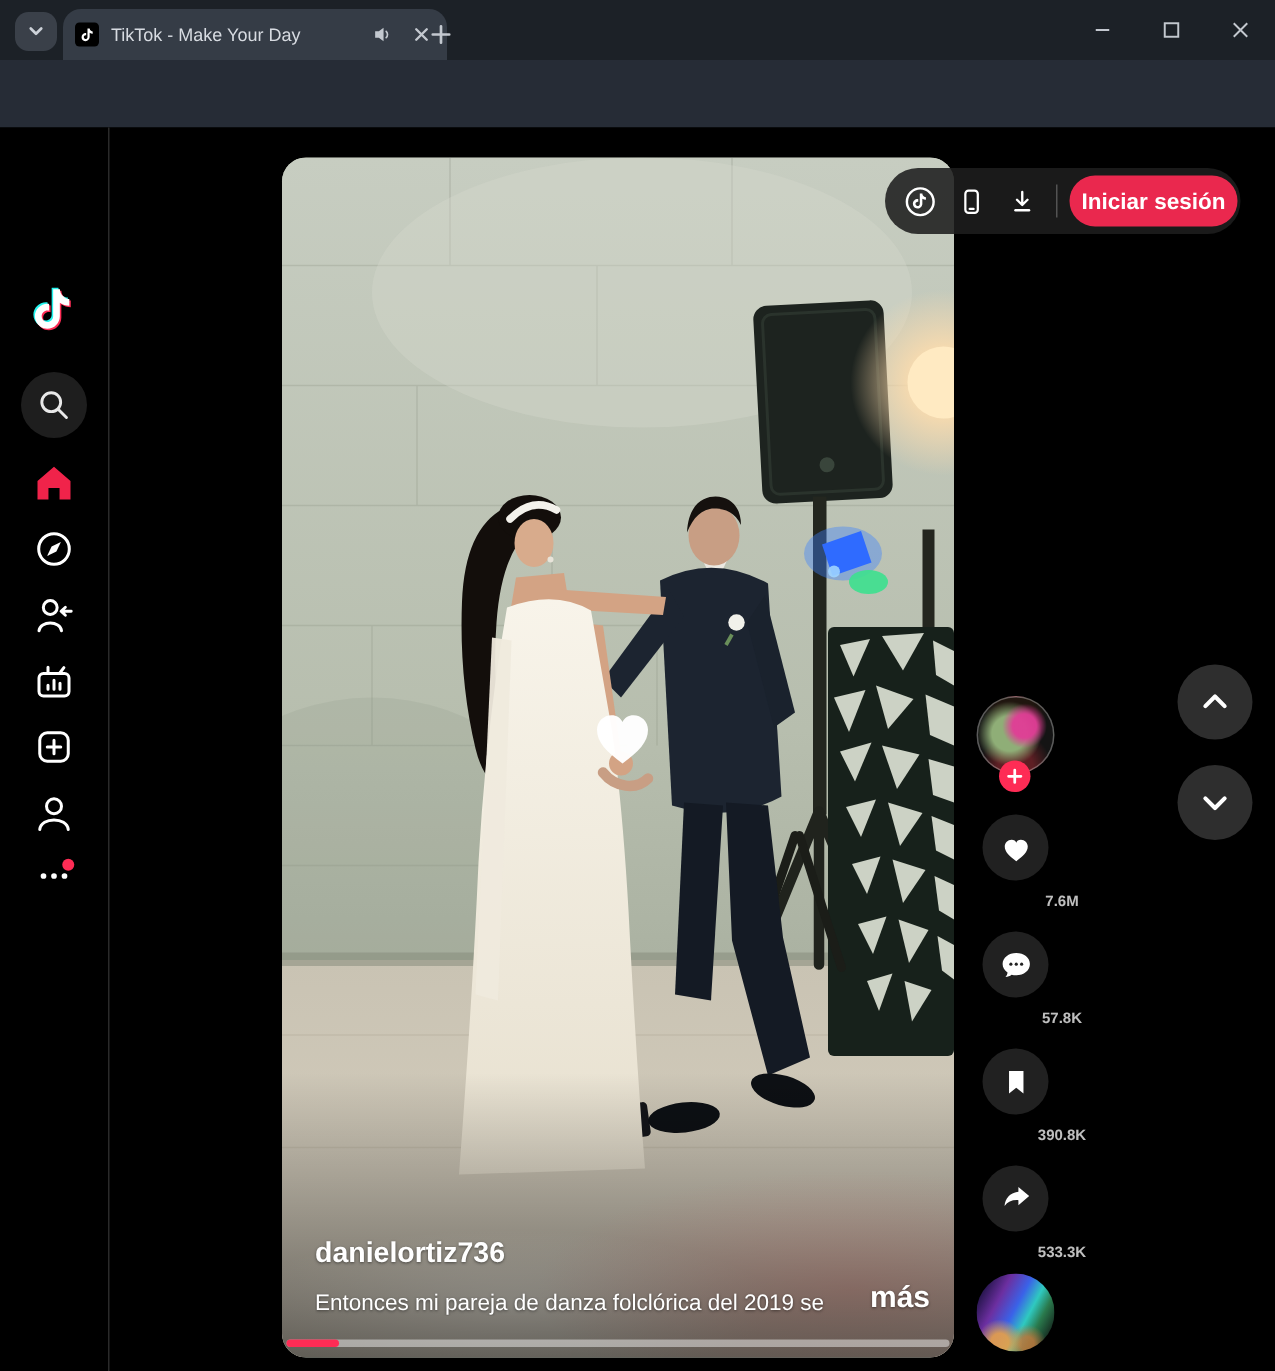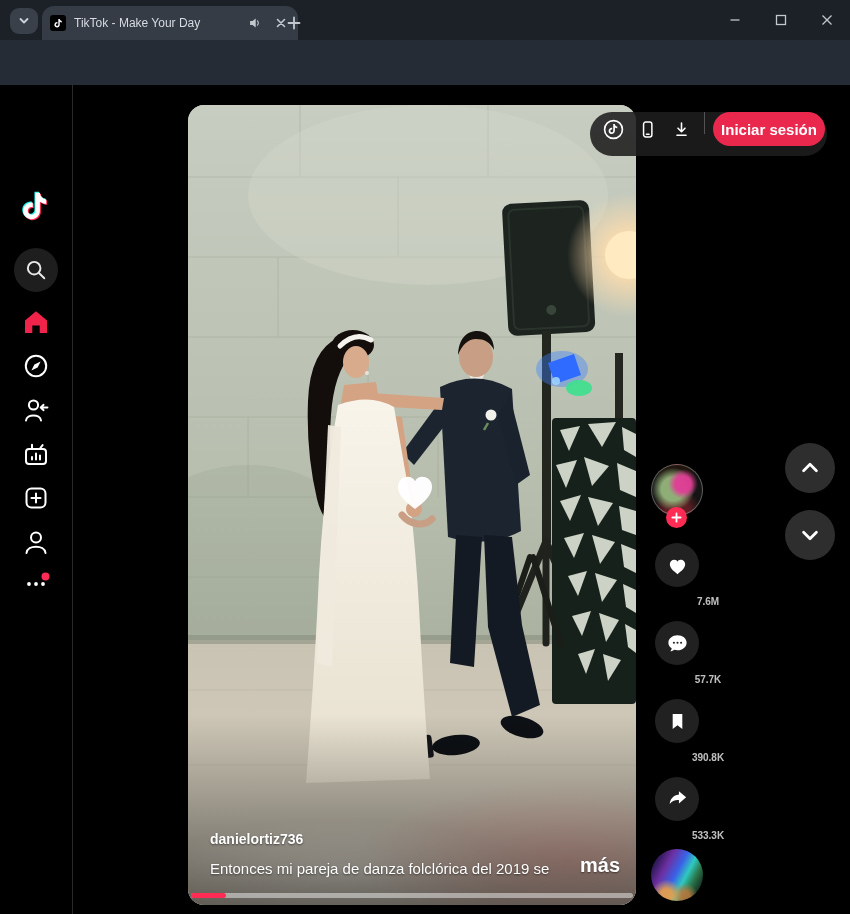--- a/index.html
+++ b/index.html
@@ -48,33 +48,33 @@
   .side-item { width:44px; height:44px; display:flex; align-items:center;
     justify-content:center; position:absolute; left:14px; }
   .search-bg { background:#1e1e1e; border-radius:50%; }
 
   
   .video { left:188px; top:105px; width:448px; height:800px; border-radius:16px;
     overflow:hidden; background:#b9c0b2; }
   .video svg { display:block; }
   .vid-fade { left:0; bottom:0; width:100%; height:190px;
     background:linear-gradient(180deg, rgba(0,0,0,0) 0%, rgba(0,0,0,.55) 100%); }
-  .vid-user { left:22px; bottom:58px; color:#fff; font-size:14px; font-weight:700;
+  .vid-user { left:22px; bottom:58px; color:#fff; font-size:19px; font-weight:700;
     text-shadow:0 1px 2px rgba(0,0,0,.5); }
   .vid-caption { left:22px; bottom:28px; width:360px; color:#fff; font-size:15px;
     white-space:nowrap; overflow:hidden; text-shadow:0 1px 2px rgba(0,0,0,.5);margin-top:40px; }
   .vid-more { right:16px; bottom:28px; color:#fff; font-size:20px; font-weight:700;
     text-shadow:0 1px 2px rgba(0,0,0,.5); }
   .progress-track { left:3px; right:3px; bottom:7px; height:5px; border-radius:3px;
     background:rgba(255,255,255,.45); }
   .progress-fill { left:0; top:0; height:5px; border-radius:3px; background:#fe2c55; }
 
   
   .overlay-pill { left:590px; top:112px; width:237px; height:44px; border-radius:22px;
-    background:rgba(30,30,30,.88); display:flex; }
+    background:rgba(30,30,30,.88); display:flex; align-items:center; }
   .pill-icon { width:34px; height:34px; display:flex; align-items:center;
     justify-content:center; }
   .pill-sep { width:1px; height:22px; background:rgba(255,255,255,.25); margin:0 6px; }
   .login-btn { width:112px; height:34px; border-radius:17px; background:#ea284e;
     color:#fff; font-size:15px; font-weight:700; border:none; display:flex;
     align-items:center; justify-content:center; margin-left:2px;
     font-family:"Liberation Sans", sans-serif; }
 
   
   .rail-avatar { left:651px; top:464px; width:52px; height:52px; border-radius:50%;
@@ -448,21 +448,21 @@
 <div class="abs rail-count" style="top:596px;">7.6M</div>
 
 <div class="abs rail-btn" style="top:621px;">
   <svg width="23" height="23" viewBox="0 0 48 48">
       <path fill="#fff" d="M24 7C13.5 7 5 13.8 5 22.3c0 4.8 2.7 9 6.9 11.8-.3 2.5-1.3 4.7-2.9 6.3 3.3-.3 6.2-1.5 8.5-3.3 2.1.6 4.2.9 6.5.9 10.5 0 19-6.8 19-15.7S34.5 7 24 7z"></path>
       <circle cx="16.5" cy="22.5" r="2.2" fill="#222"></circle>
       <circle cx="24" cy="22.5" r="2.2" fill="#222"></circle>
       <circle cx="31.5" cy="22.5" r="2.2" fill="#222"></circle>
     </svg>
 </div>
-<div class="abs rail-count" style="top:674px;">57.7K</div>
+<div class="abs rail-count" style="top:674px;">57.8K</div>
 
 <div class="abs rail-btn" style="top:699px;">
   <svg width="21" height="21" viewBox="0 0 48 48">
       <path fill="#fff" d="M13 7h22v34l-11-8.6L13 41z"></path>
     </svg>
 </div>
 <div class="abs rail-count" style="top:752px;">390.8K</div>
 
 <div class="abs rail-btn" style="top:777px;">
   <svg width="23" height="23" viewBox="0 0 48 48">

